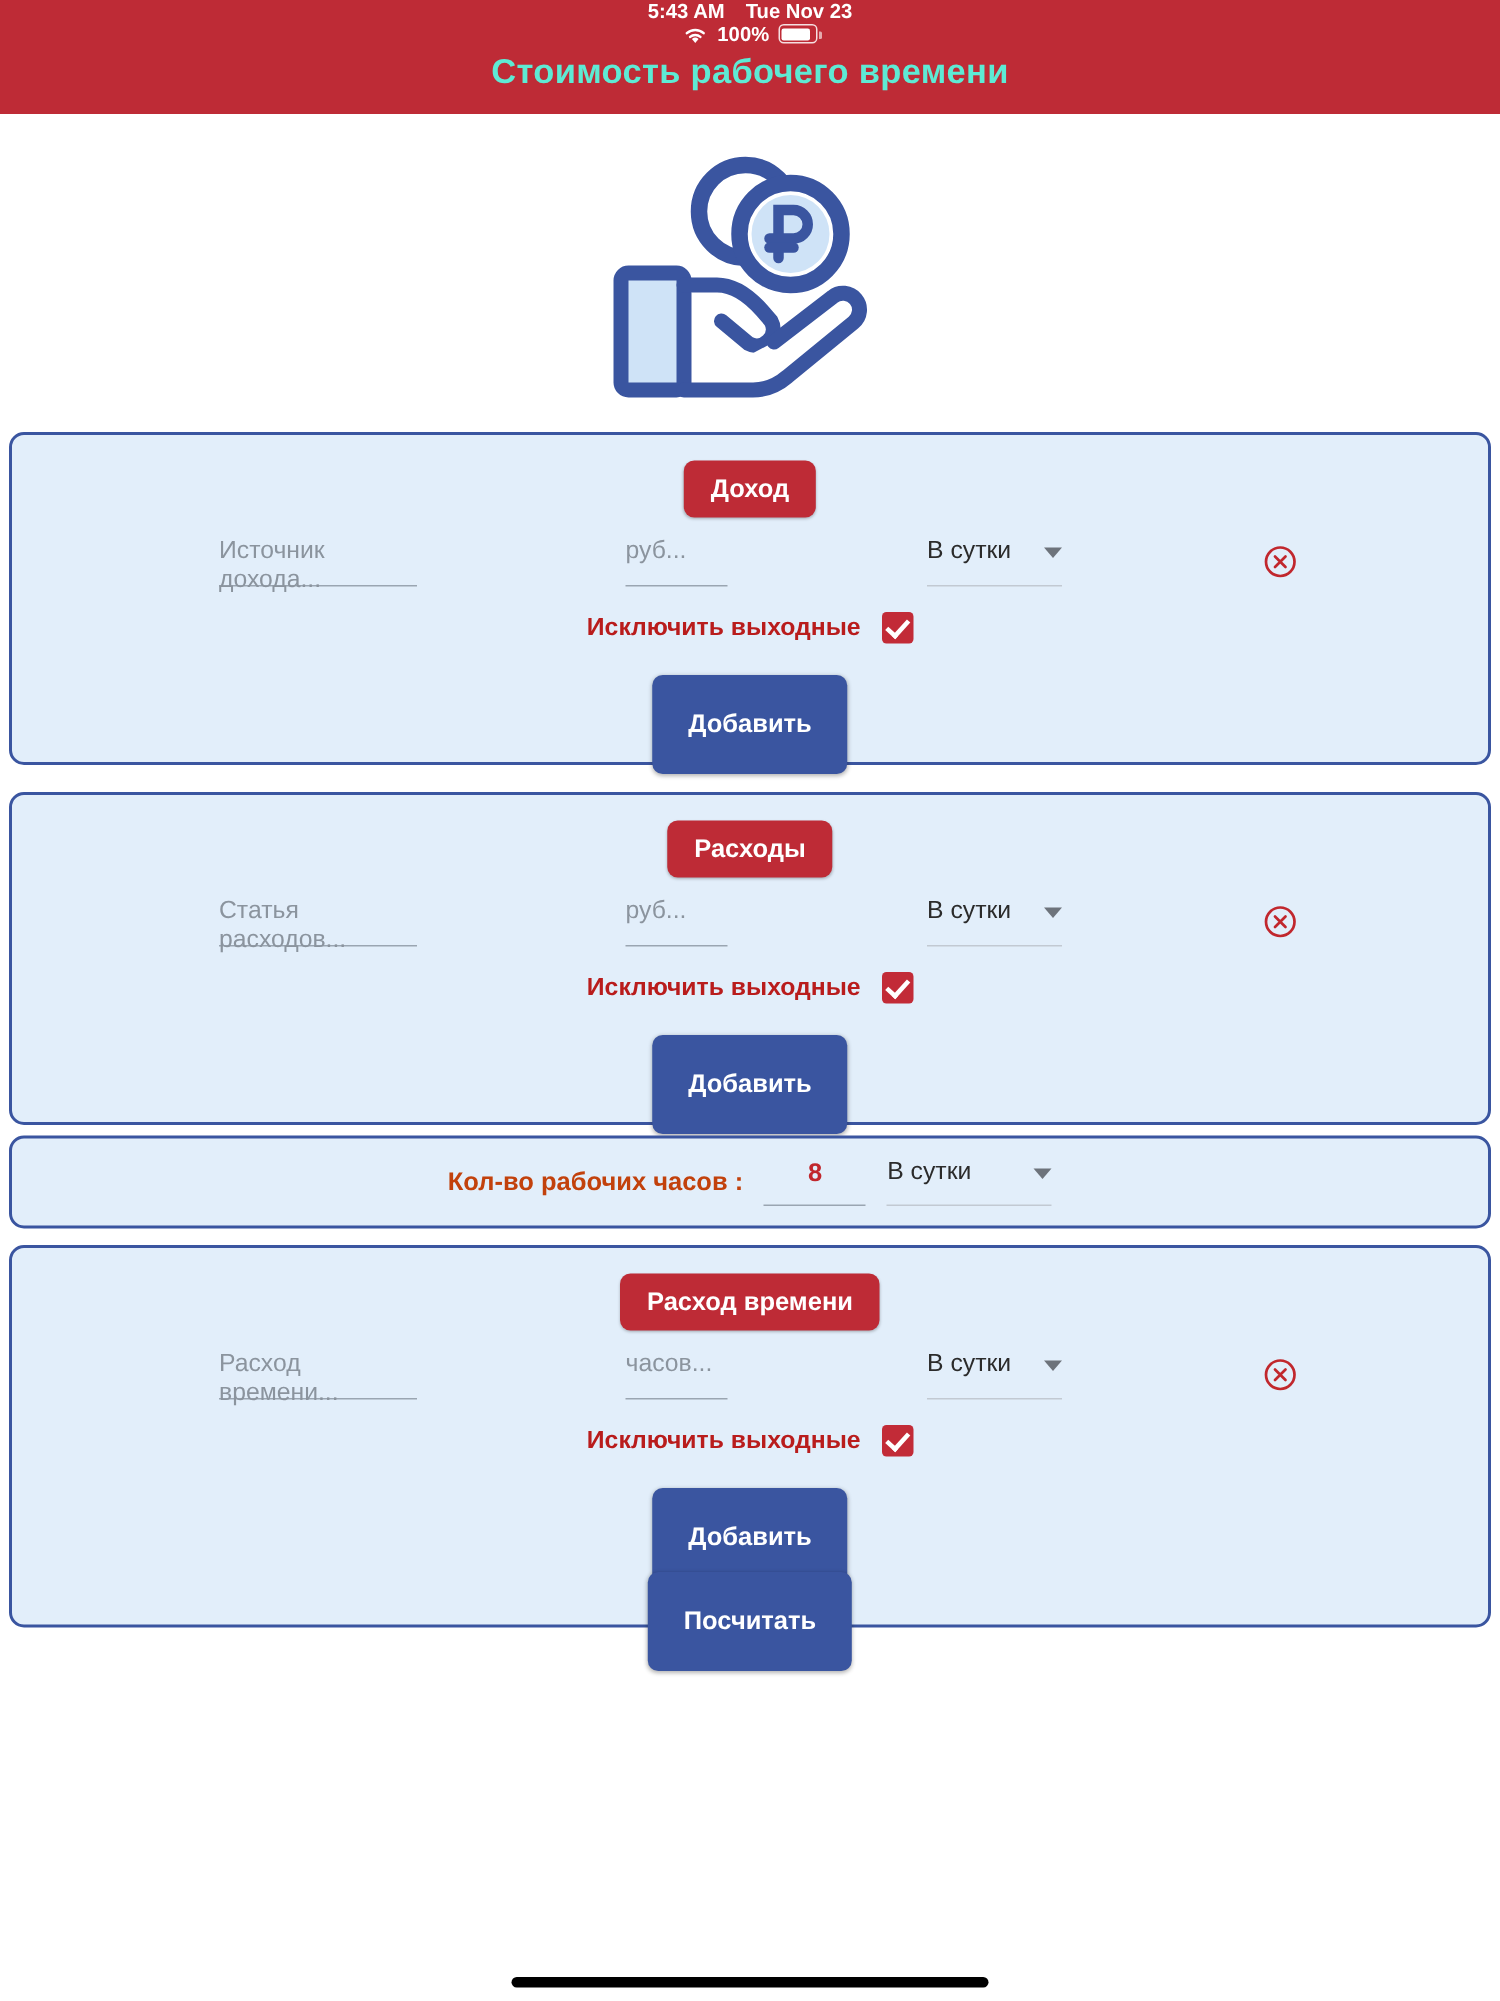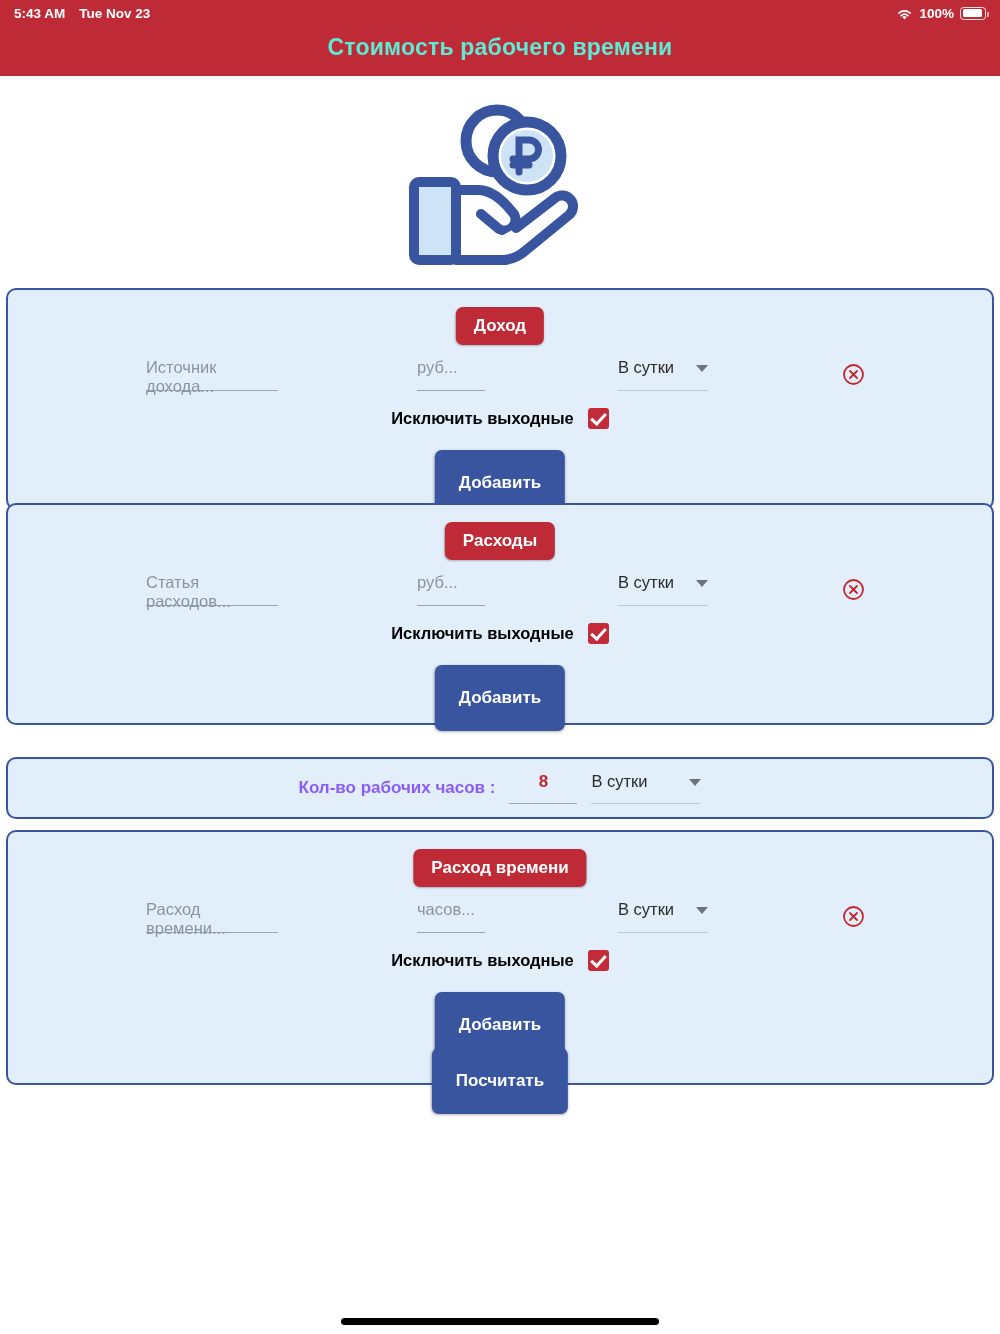--- a/index.html
+++ b/index.html
@@ -29,20 +29,21 @@
     width: 1000px;
     height: 26px;
     display: flex;
     align-items: center;
     justify-content: space-between;
     padding: 0 14px;
     box-sizing: border-box;
     color: #ffffff;
     font-size: 13.5px;
     font-weight: 600;
+    flex-direction: column;
   }
   .status-left { display: flex; align-items: center; gap: 14px; }
   .status-right { display: flex; align-items: center; gap: 6px; }
   .wifi-icon { display: inline-block; width: 17px; height: 13px; position: relative; top: 1px; }
   .battery-icon {
     display: inline-block;
     width: 26px; height: 13px;
     border: 1.6px solid rgba(255,255,255,.85);
     border-radius: 3.5px;
     position: relative;
@@ -90,21 +91,21 @@
   .card {
     position: absolute;
     left: 6px;
     width: 988px;
     box-sizing: border-box;
     background: #E2EEFA;
     border: 2.2px solid #3A55A0;
     border-radius: 10px;
   }
   #card-income  { top: 288px; height: 222px; }
-  #card-expense { top: 503px; height: 222px; }
+  #card-expense { top: 528px; height: 222px; }
   #card-hours   { top: 757px; height: 62px;  }
   #card-time    { top: 830px; height: 255px; }
 
   .badge {
     position: absolute;
     top: 17px;
     left: 50%;
     transform: translateX(-50%);
     background: #BE2B36;
     color: #ffffff;
@@ -166,21 +167,21 @@
   .checkbox-row {
     position: absolute;
     top: 118px;
     left: 0; width: 100%;
     display: flex;
     align-items: center;
     justify-content: center;
     gap: 14px;
   }
   .checkbox-label {
-    color: #000000;
+    color: #b91c1c;
     font-size: 16.5px;
     font-weight: 700;
   }
   .checkbox {
     width: 21px; height: 21px;
     background: #C22B37;
     border-radius: 3px;
     position: relative;
   }
   .checkbox::after {
@@ -216,21 +217,21 @@
     top: 0; left: 0;
     width: 100%; height: 100%;
     display: flex;
     align-items: center;
     justify-content: center;
     gap: 0;
   }
   .hours-label {
     font-size: 17px;
     font-weight: 700;
-    color: #8b5cf6;
+    color: #c2410c;
     margin-right: 14px;
   }
   .hours-value {
     width: 68px;
     height: 32px;
     border-bottom: 1.6px solid #9aa5b1;
     color: #C1272D;
     font-size: 17px;
     font-weight: 700;
     display: flex;

